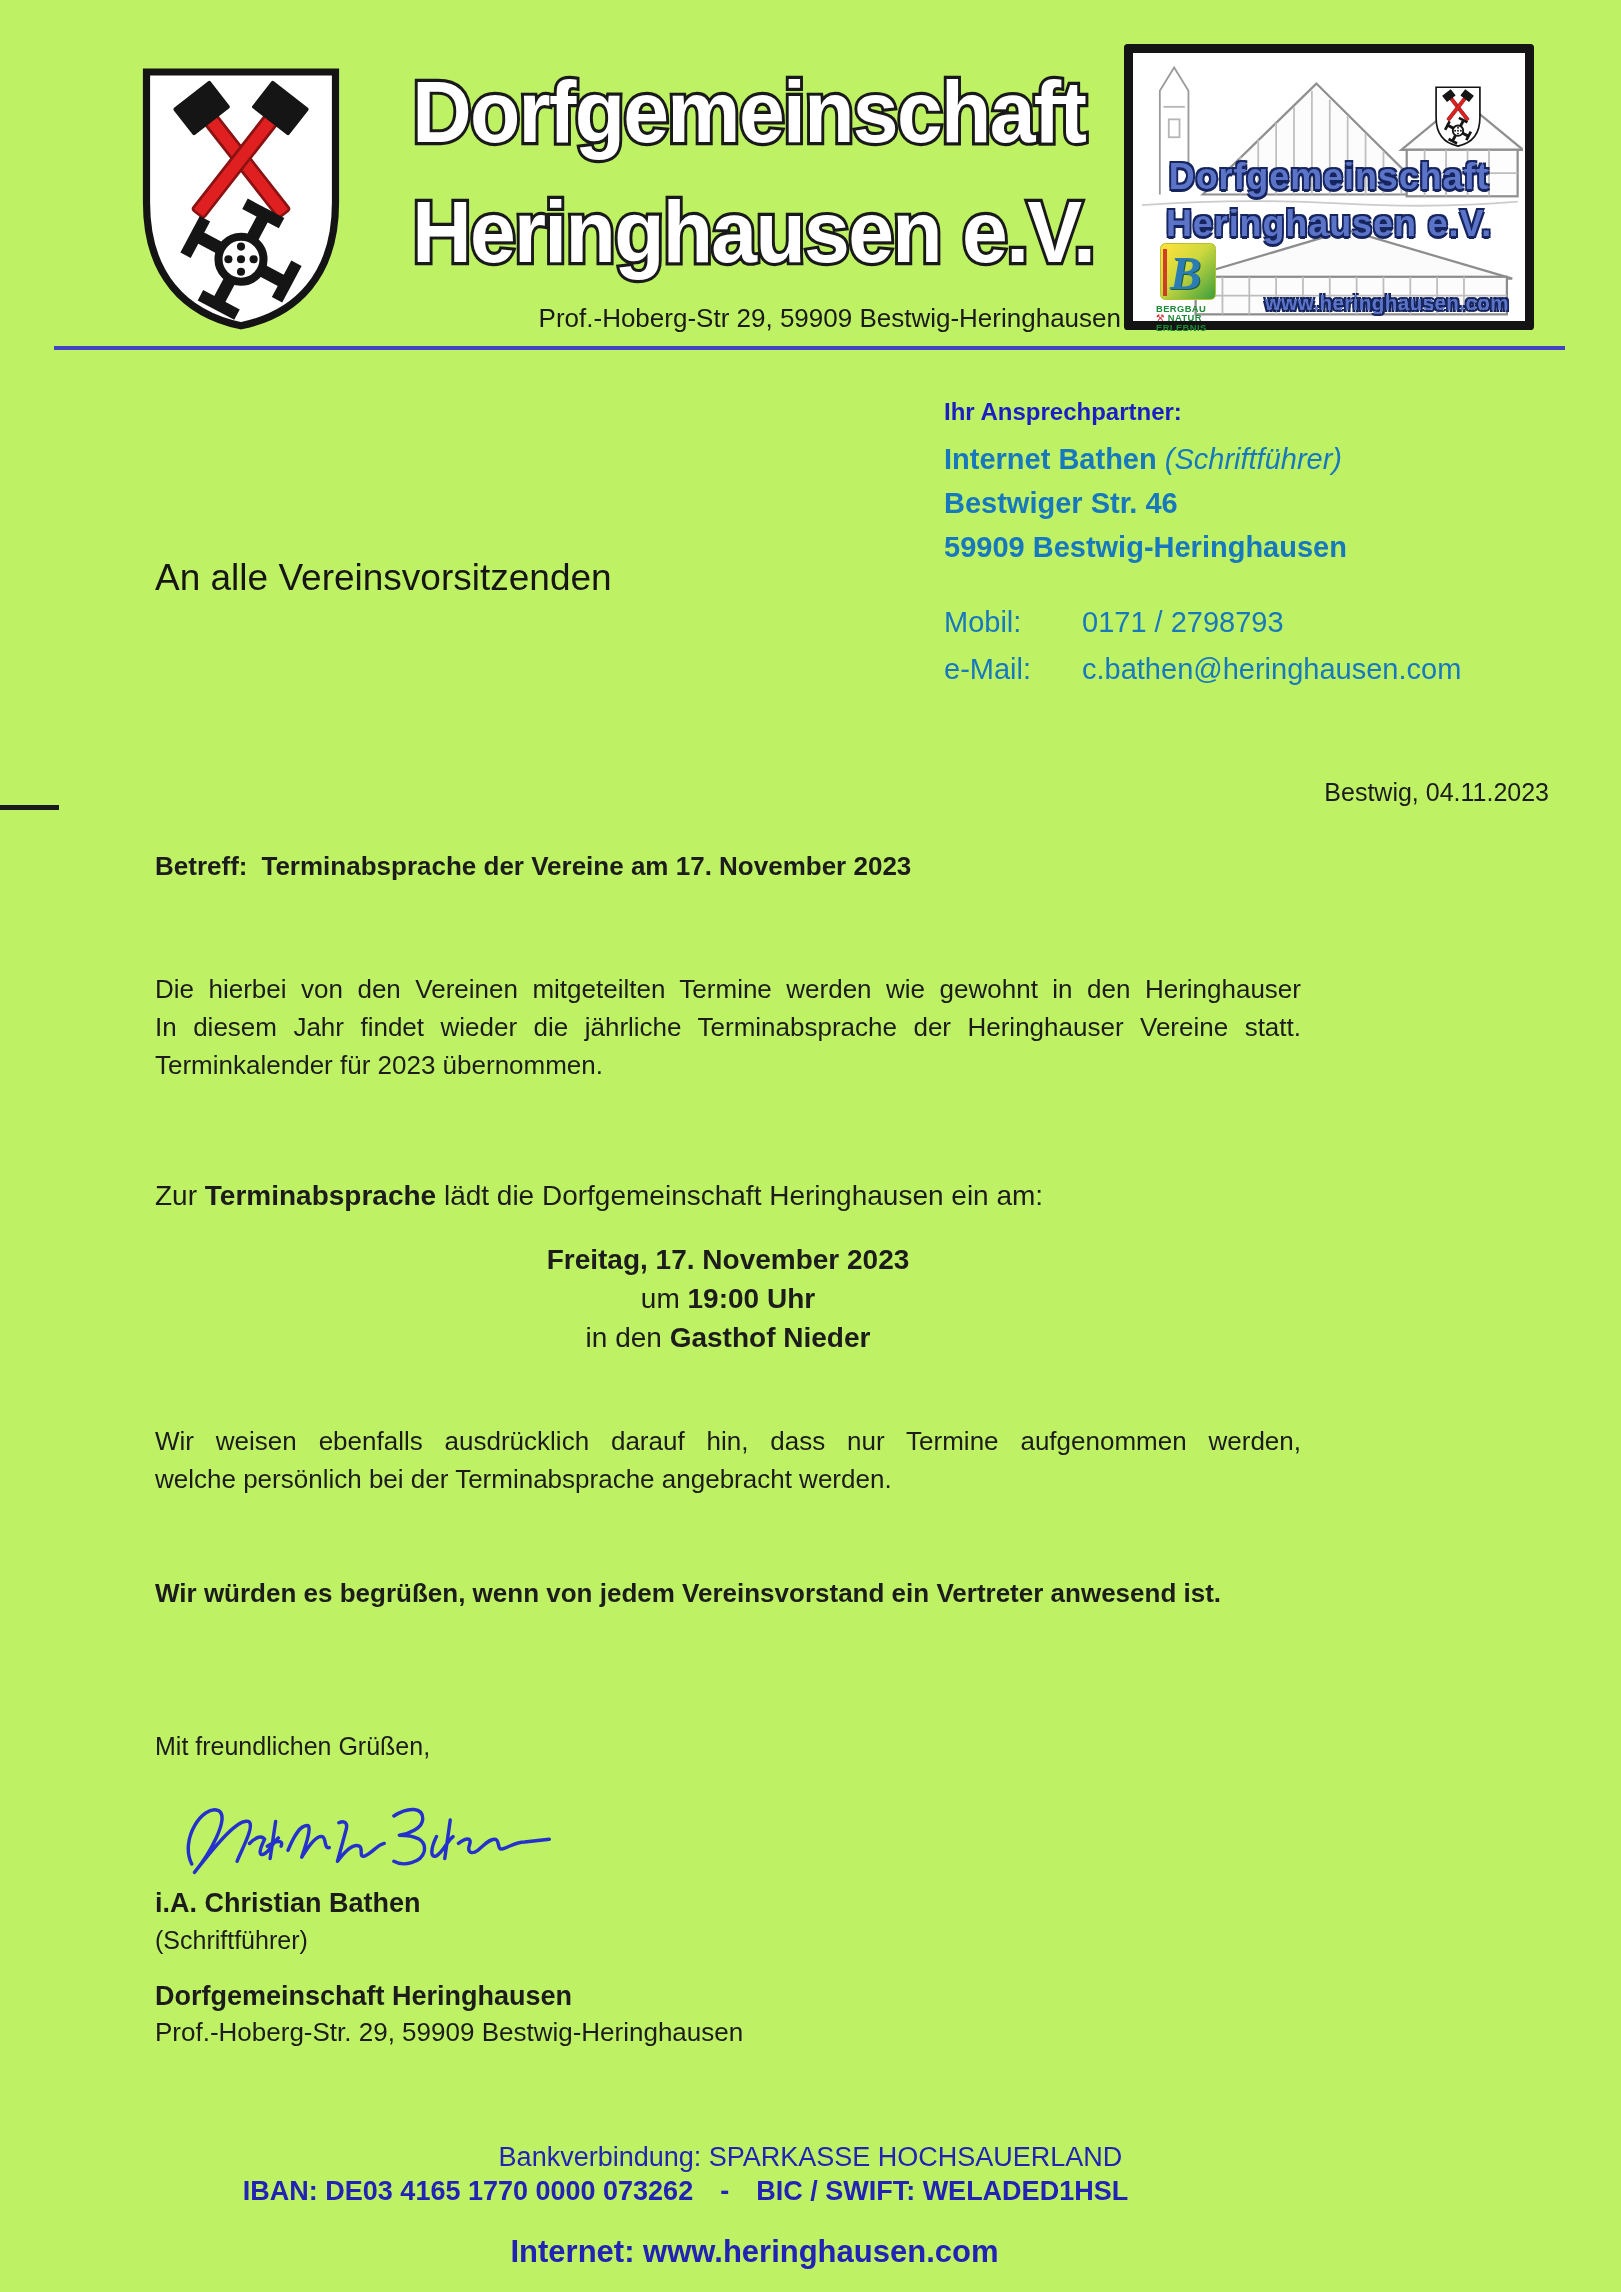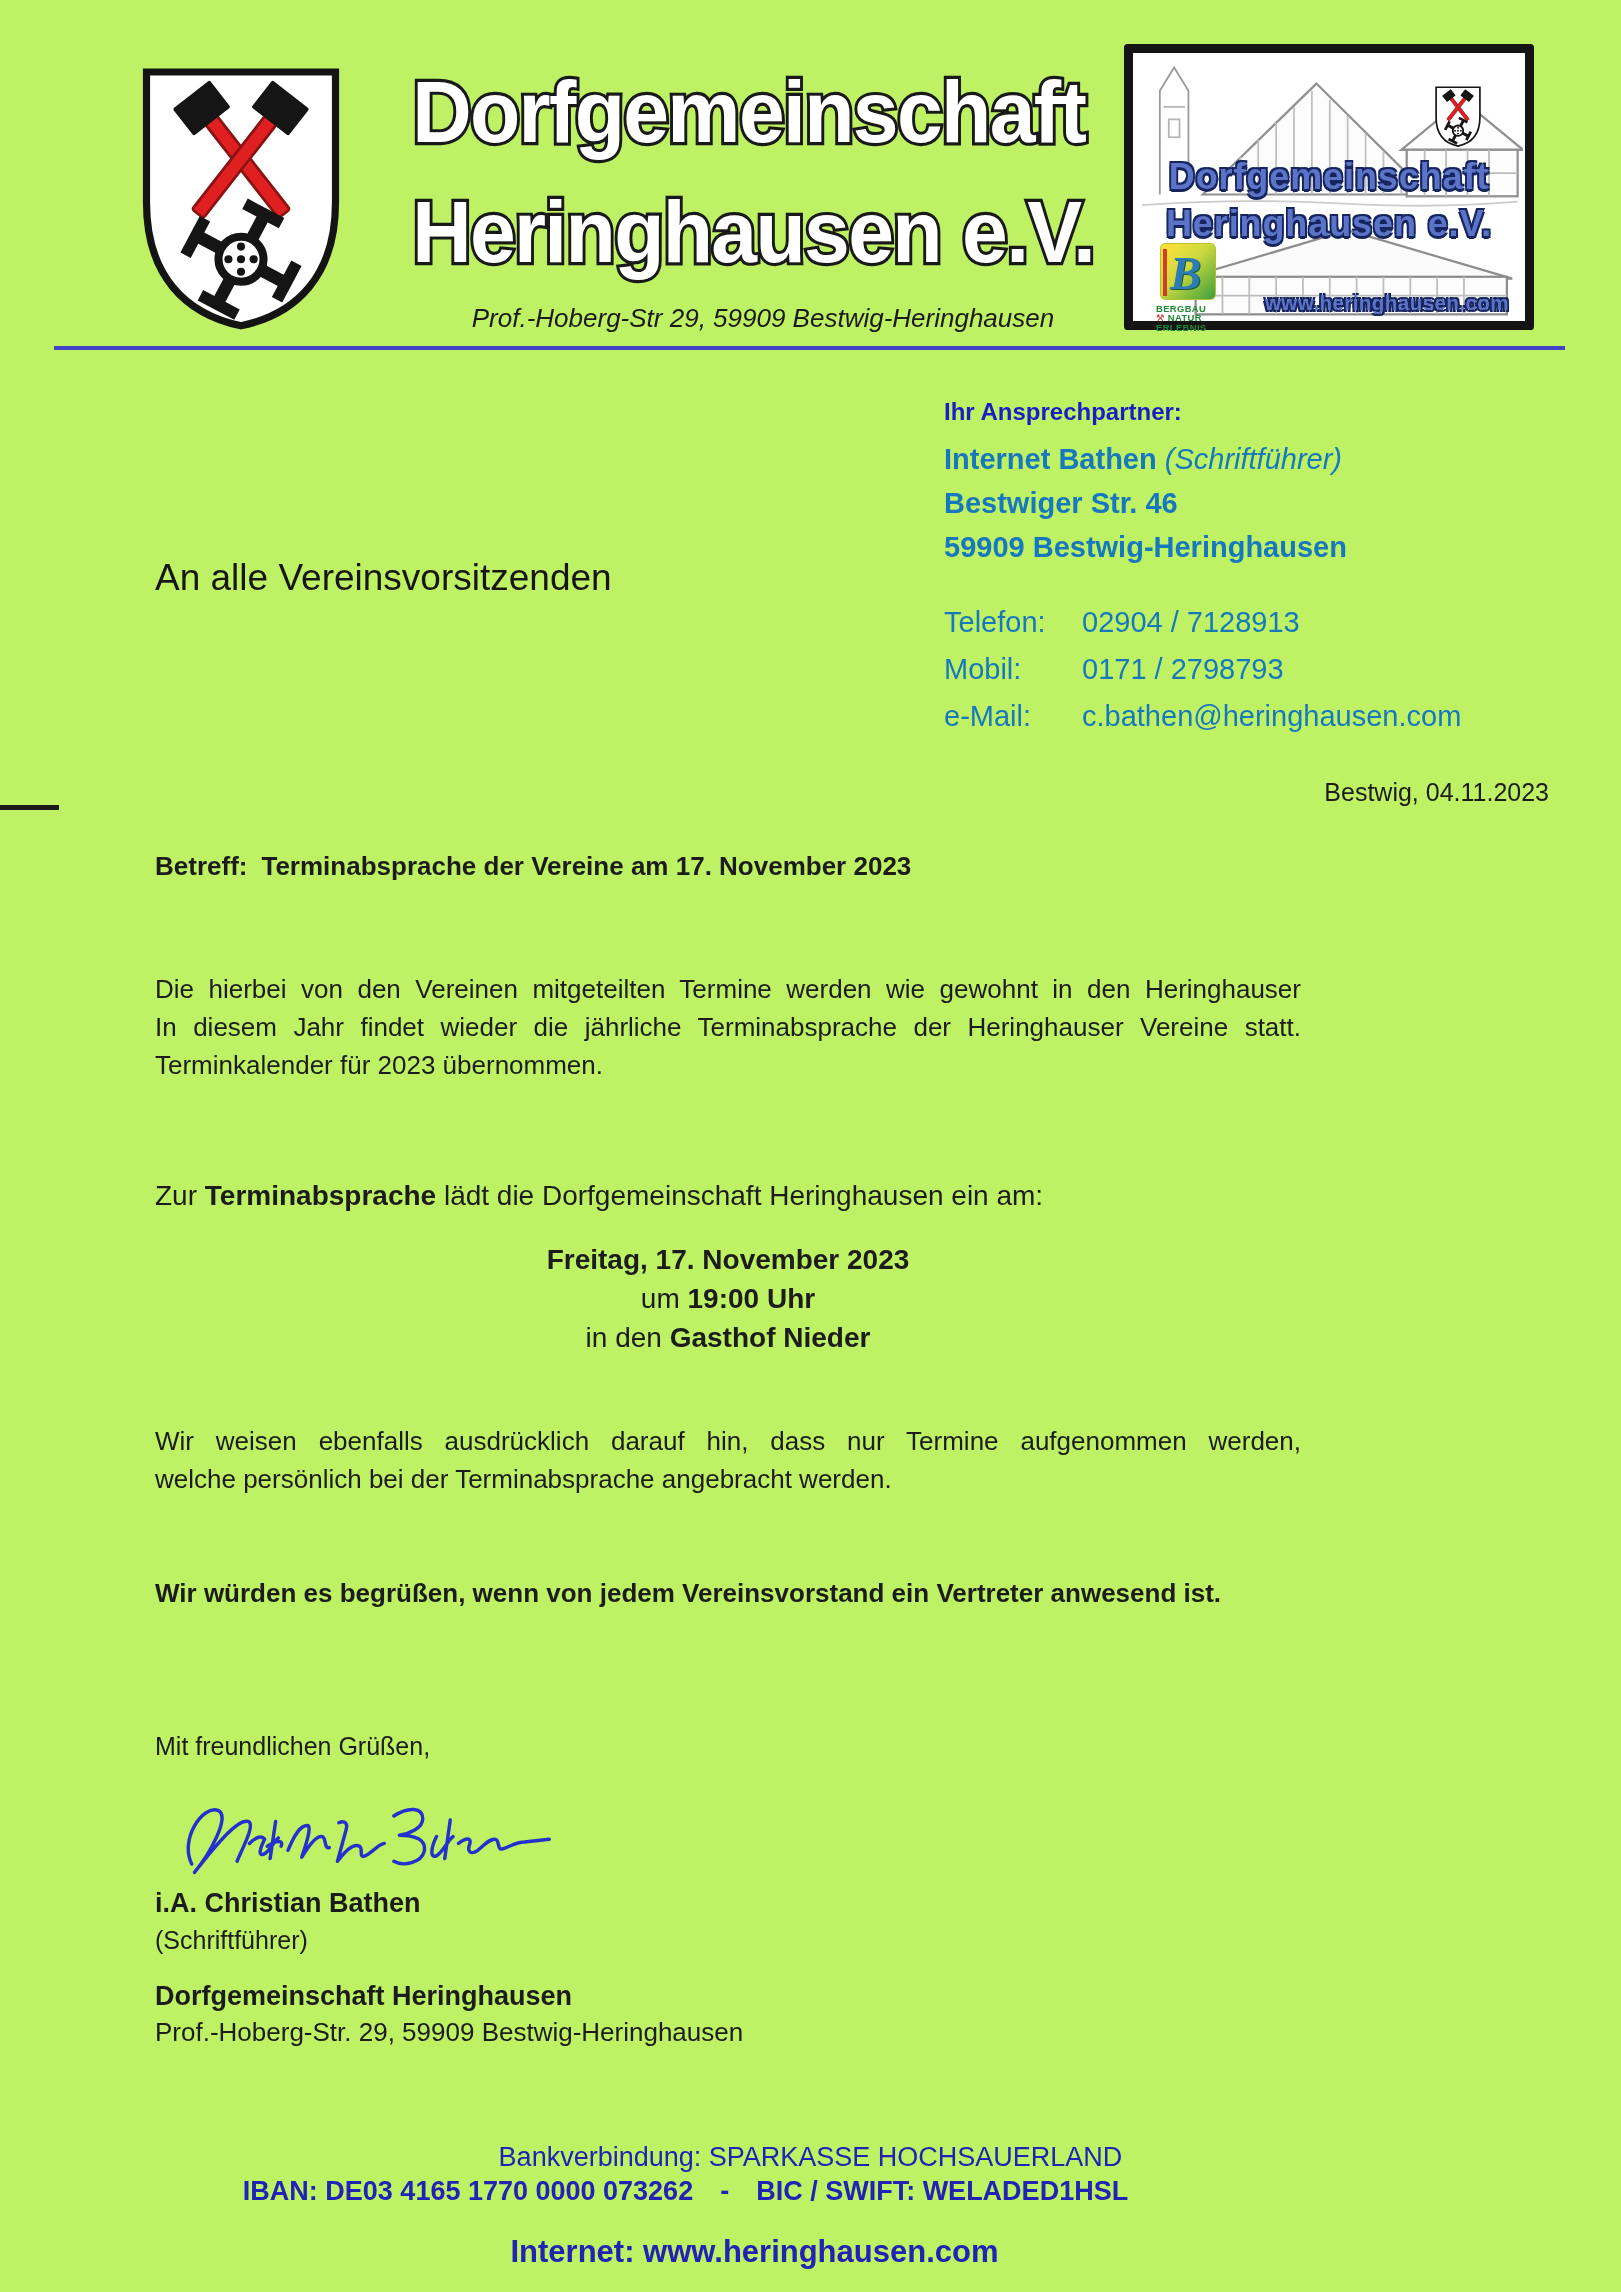--- a/index.html
+++ b/index.html
@@ -21,21 +21,21 @@
     background:#bef264;
     font-family:"Liberation Sans", sans-serif;
     color:var(--ink);
     overflow:hidden;
   }
   
   .shield-big{position:absolute;left:137px;top:63px;}
   .title-svg{position:absolute;left:405px;top:32px;}
   .head-address{
     position:absolute;left:405px;top:303px;width:716px;
-    font-size:26px;text-align:center;color:#1a1a1a;letter-spacing:0;font-style:italic;
+    font-size:26px;text-align:right;color:#1a1a1a;letter-spacing:0;
   }
   .head-rule{
     position:absolute;left:54px;top:346px;width:1511px;height:3.6px;
     background:var(--rule-blue);
   }
   .logo-box{
     position:absolute;left:1124px;top:44px;width:410px;height:286px;
     background:#ffffff;border:9.9px solid #141414;border-radius:3.6px;
   }
   .logo-sketch{position:absolute;left:0;top:0;}
@@ -237,24 +237,20 @@
   <div class="contact">
     <div class="contact-heading">Ihr Ansprechpartner:</div>
     <div class="contact-name-row">
       <span>Internet Bathen</span>
       <span class="contact-role">(Schriftführer)</span>
     </div>
     <div class="contact-line">Bestwiger Str. 46</div>
     <div class="contact-line">59909 Bestwig-Heringhausen</div>
     <div class="contact-rows">
       <div class="contact-row">
-        <span>Telefon:</span>
-        <span>02904 / 7128913</span>
-      </div>
-      <div class="contact-row">
         <span>Mobil:</span>
         <span>0171 / 2798793</span>
       </div>
       <div class="contact-row">
         <span>e-Mail:</span>
         <span>c.bathen@heringhausen.com</span>
       </div>
     </div>
   </div>
 

